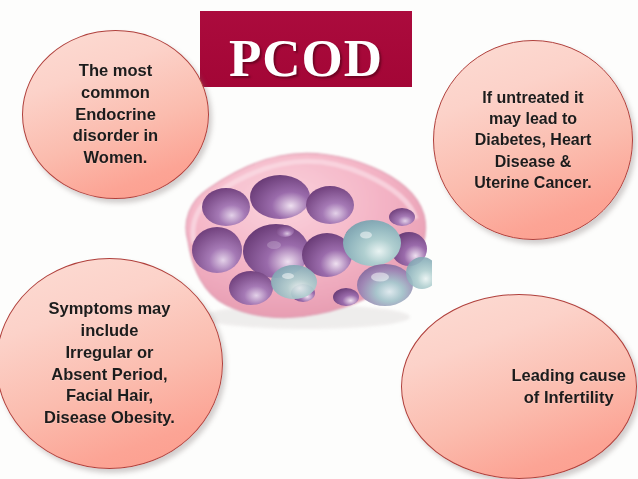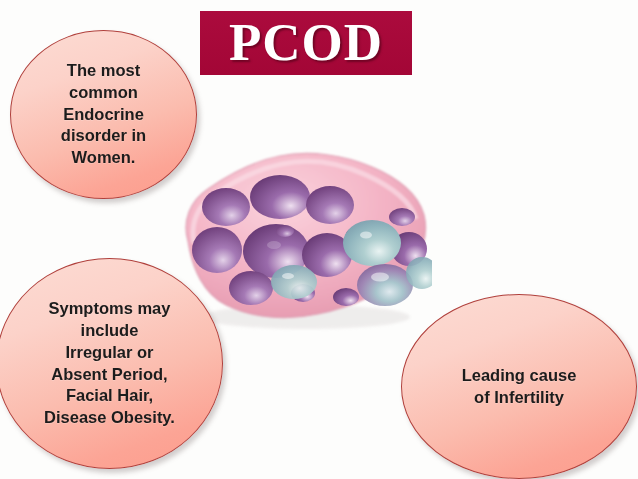--- a/index.html
+++ b/index.html
@@ -15,25 +15,25 @@
     overflow: hidden;
     font-family: "Liberation Sans", sans-serif;
   }
 
   
   .title-banner {
     position: absolute;
     left: 200px;
     top: 11px;
     width: 212px;
-    height: 64px;
+    height: 76px;
     background: #a80a3c;
     background: linear-gradient(180deg, #ab0b3d 0%, #a30636 100%);
     display: flex;
-    align-items: center;
+    align-items: flex-end;
     justify-content: center;
   }
   .title-text {
     font-family: "Liberation Serif", serif;
     font-weight: bold;
     font-size: 53px;
     letter-spacing: 1px;
     color: #ffffff;
     text-shadow: 2px 2px 2px rgba(70,0,20,0.55);
     line-height: 1;
@@ -60,30 +60,30 @@
   }
   .bubble-text {
     color: #1c1c1c;
     font-weight: bold;
     line-height: 1.32;
     padding: 0 10px;
     white-space: pre-line;
     text-shadow: 0 1px 0 rgba(255,255,255,0.18);
   }
 
-  #bubble-top-left   { left: 10px;  top: 30px;  width: 187px; height: 169px; }
+  #bubble-top-left   { left: 22px;  top: 30px;  width: 187px; height: 169px; }
   #bubble-top-left .bubble-text  { font-size: 16.5px; }
 
   #bubble-top-right  { left: 433px; top: 40px;  width: 200px; height: 200px; }
   #bubble-top-right .bubble-text { font-size: 16px; }
 
   #bubble-bottom-left{ left: -4px;  top: 258px; width: 227px; height: 211px; }
   #bubble-bottom-left .bubble-text { font-size: 16.5px; }
 
-  #bubble-bottom-right{left: 401px; top: 294px; width: 236px; height: 185px; }
+  #bubble-bottom-right{left: 401px; top: 294px; width: 236px; height: 185px; justify-content: flex-end; }
   #bubble-bottom-right .bubble-text { font-size: 16.5px; }
 
   
   #ovary-illustration {
     position: absolute;
     left: 176px;
     top: 145px;
     width: 256px;
     height: 190px;
   }
@@ -187,20 +187,27 @@
   </div>
 
   <div id="bubble-top-left" class="bubble">
     <span class="bubble-text">The most
 common
 Endocrine
 disorder in
 Women.</span>
   </div>
 
+  <div id="bubble-top-right" class="bubble">
+    <span class="bubble-text">If untreated it
+may lead to
+Diabetes, Heart
+Disease &amp;
+Uterine Cancer.</span>
+  </div>
 
   <div id="bubble-bottom-left" class="bubble">
     <span class="bubble-text">Symptoms may
 include
 Irregular or
 Absent Period,
 Facial Hair,
 Disease Obesity.</span>
   </div>
 

